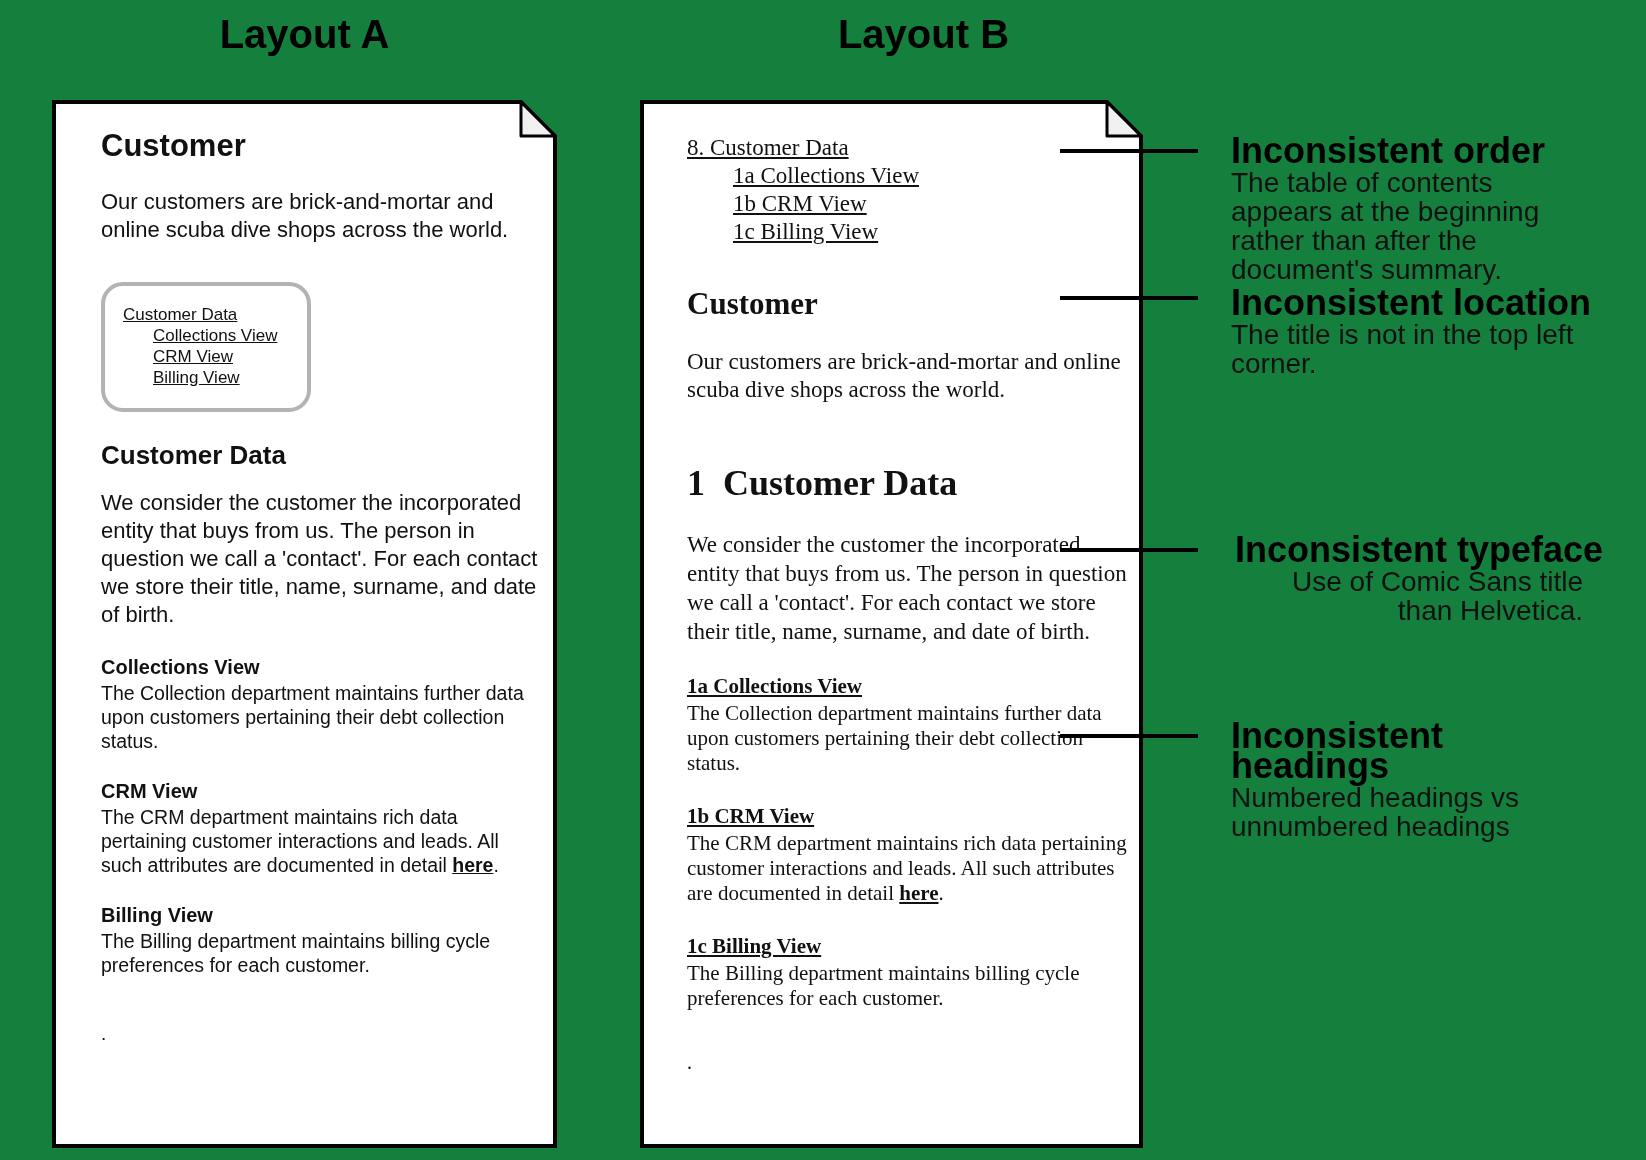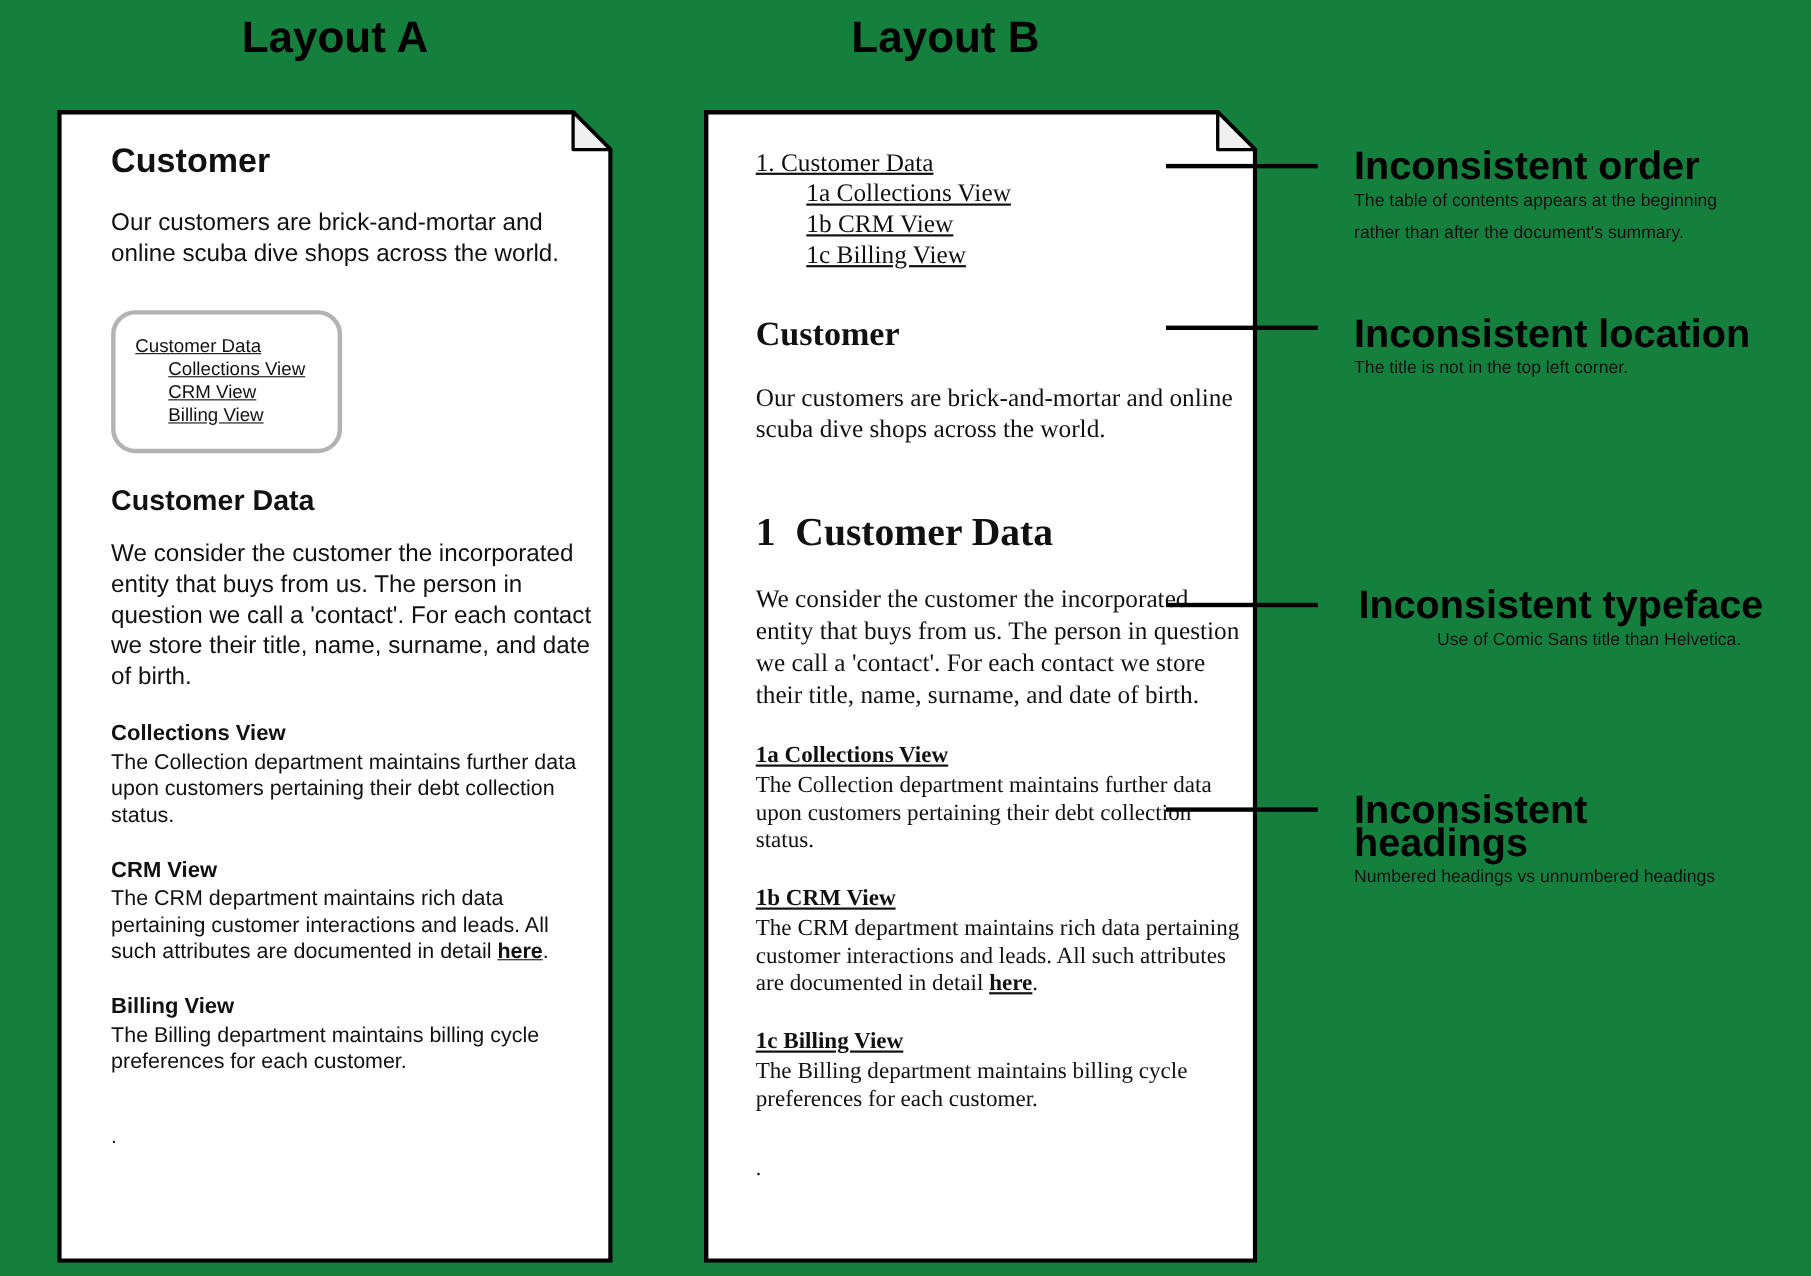--- a/index.html
+++ b/index.html
@@ -1,20 +1,20 @@
 <!DOCTYPE html>
 <html><head>
 <meta charset="utf-8">
 <style>
   html,body{margin:0;padding:0;background:#ffffff;}
   .stage{position:relative;width:1646px;height:1160px;background:#15803d;overflow:hidden;
          font-family:"Liberation Sans","DejaVu Sans",sans-serif;color:#111;}
   .col-title{position:absolute;top:12px;font-size:40px;font-weight:bold;text-align:center;color:#000;}
   .col-title.a{left:52px;width:505px;}
-  .col-title.b{left:608px;width:503px;}
+  .col-title.b{left:672px;width:503px;}
 
   .doc{position:absolute;top:100px;}
   .doc-a{left:52px;width:505px;height:1048px;}
   .doc-b{left:640px;width:503px;height:1048px;}
   .doc-outline{position:absolute;left:0;top:0;}
   .doc-content{position:absolute;left:0;top:0;right:0;bottom:0;margin-left:28px;}
 
   
   .doc-a .doc-content{padding:28px 14px 0 21px;}
   .doc-a h1{margin:0;font-size:31px;font-weight:bold;}
@@ -42,21 +42,21 @@
   .doc-b h2{margin:58px 0 0 0;font-size:36px;font-weight:bold;white-space:pre-wrap;}
   .doc-b .body-lg{margin:26px 0 0 0;font-size:23px;line-height:29px;max-width:452px;}
   .doc-b h3{margin:28px 0 0 0;font-size:21px;font-weight:bold;text-decoration:underline;}
   .doc-b .body-sm{margin:2px 0 0 0;font-size:21px;line-height:25px;max-width:460px;}
   .doc-b .dot{margin:40px 0 0 0;font-size:20px;}
 
   
   .connector{position:absolute;left:1060px;width:138px;height:4px;background:#000;}
   .annotation{position:absolute;left:1231px;width:372px;}
   .annotation .ann-title{font-size:36px;font-weight:bold;line-height:30px;color:#000;}
-  .annotation .ann-body{margin-top:2px;font-size:16px;line-height:29px;color:#111;max-width:352px;}
+  .annotation .ann-body{margin-top:2px;font-size:28px;line-height:29px;color:#111;max-width:352px;}
 </style>
 </head>
 <body>
 
 <div class="stage">
 
   <div class="col-title a">Layout A</div>
   <div class="col-title b">Layout B</div>
 
   <div class="doc doc-a">
@@ -92,21 +92,21 @@
   </div>
 
   <div class="doc doc-b">
     <svg class="doc-outline" width="503" height="1048" viewBox="0 0 503 1048">
       <path d="M2 2 H467 L501 36 V1046 H2 Z" fill="#ffffff" stroke="#000000" stroke-width="4"></path>
       <path d="M467 2 V36 H501 Z" fill="#f0f0f0" stroke="#000000" stroke-width="3" stroke-linejoin="round"></path>
     </svg>
     <div class="doc-content">
 
       <div class="toc2">
-        <a class="toc-root">1. Customer Data</a>
+        <a class="toc-root">8. Customer Data</a>
         <a class="toc-item">1a Collections View</a>
         <a class="toc-item">1b CRM View</a>
         <a class="toc-item">1c Billing View</a>
       </div>
 
       <h1>Customer</h1>
       <p class="summary">Our customers are brick-and-mortar and online scuba dive shops across the world.</p>
 
       <h2>1  Customer Data</h2>
       <p class="body-lg">We consider the customer the incorporated entity that buys from us. The person in question we call a 'contact'. For each contact we store their title, name, surname, and date of birth.</p>

